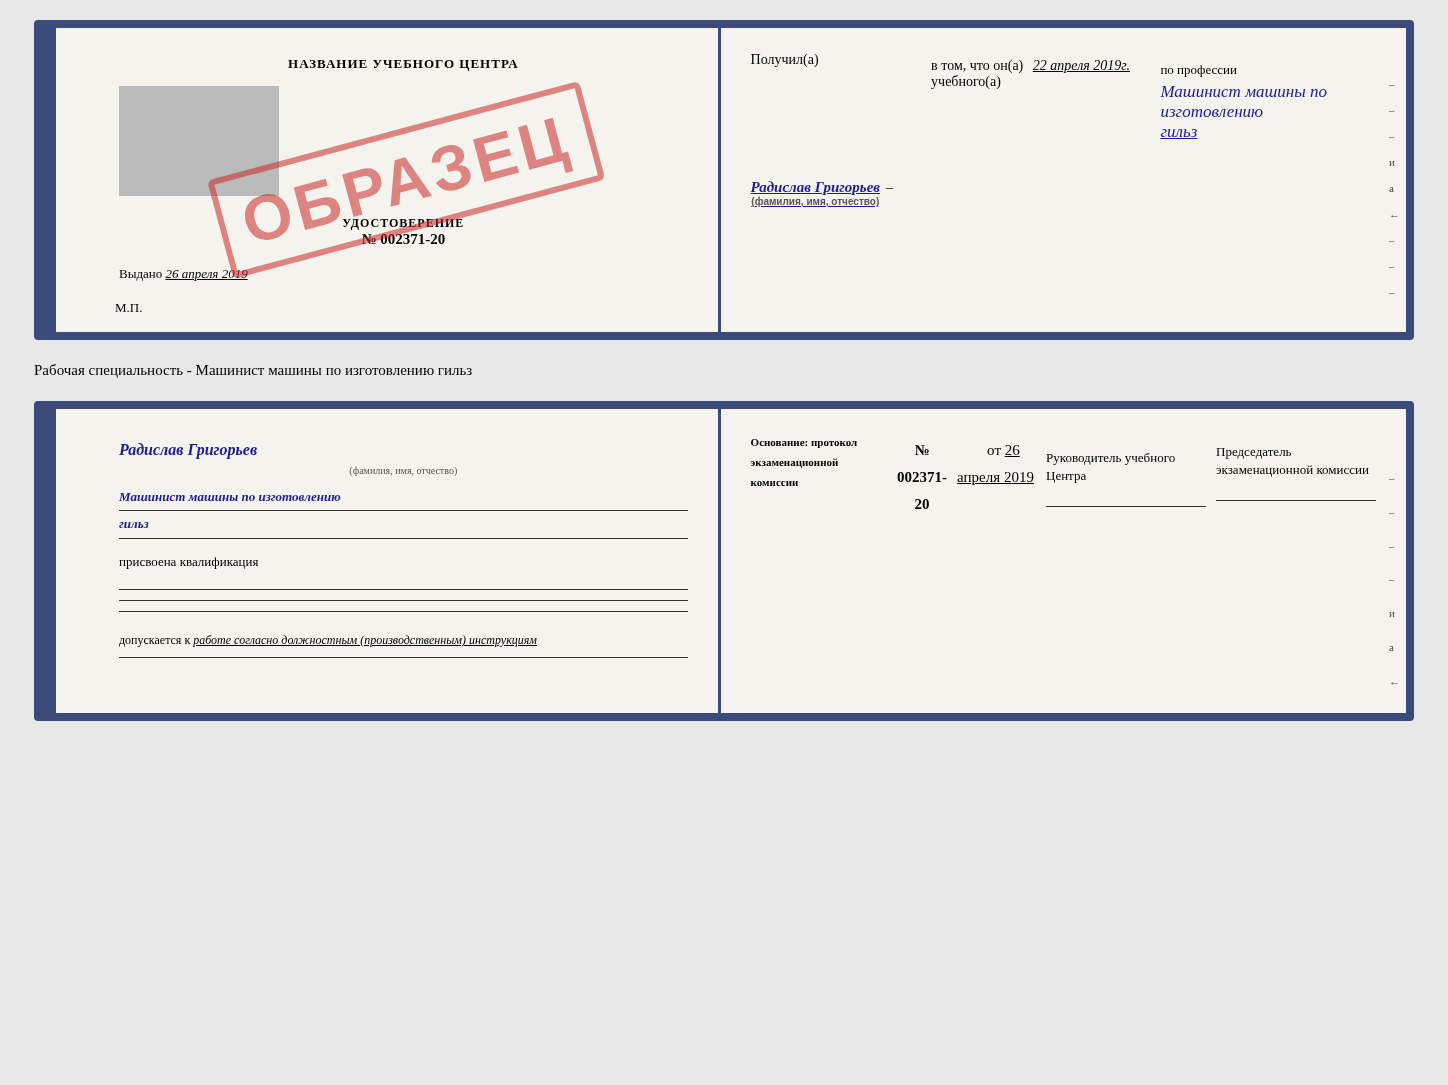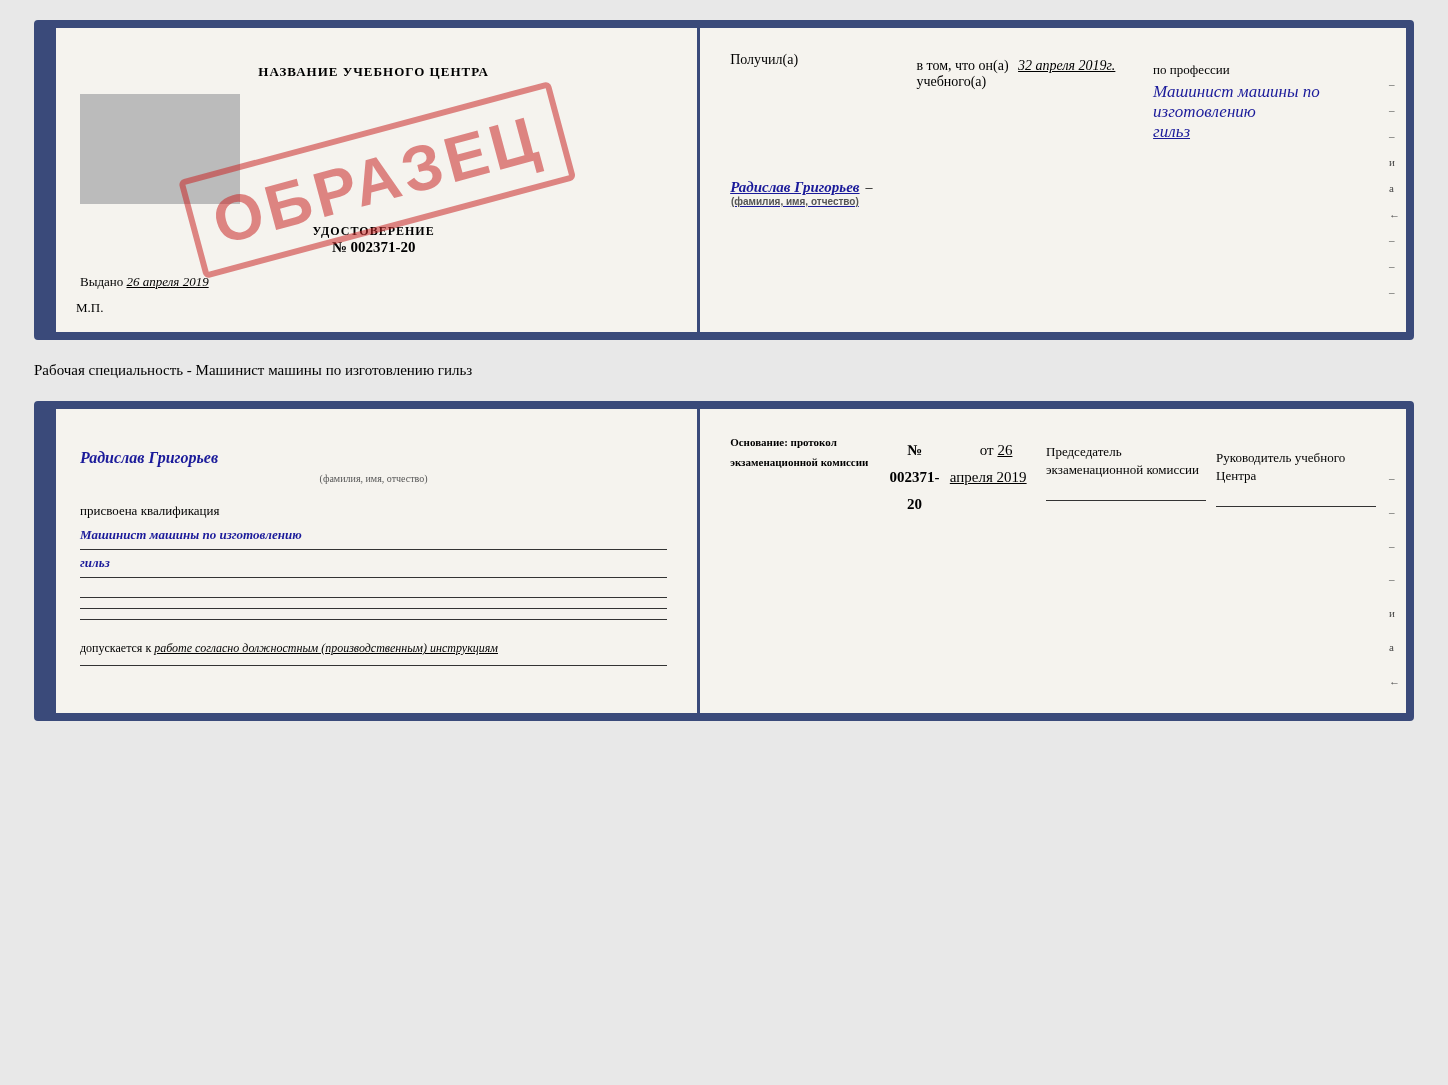--- a/index.html
+++ b/index.html
@@ -37,25 +37,26 @@
 
     .document-card .spine {
       width: 14px;
       background: #3a4a7a;
       flex-shrink: 0;
     }
 
     .document-card .left-page {
       flex: 1;
       border-right: 3px solid #3a4a7a;
-      padding: 36px 30px 20px 24px;
+      padding: 28px 30px 20px 24px;
       position: relative;
       display: flex;
       flex-direction: column;
       gap: 4px;
+      margin-left: 39px;
     }
 
     .document-card .right-page {
       flex: 1.1;
       padding: 24px 30px 20px 30px;
       display: flex;
       flex-direction: row;
       gap: 10px;
       position: relative;
     }
@@ -345,21 +346,21 @@
       <span style="font-size:14px;">Получил(а)</span>
       <span class="poluchil-name">
         <span>Радислав Григорьев</span>
         <span class="poluchil-sub" style="font-size:10px; font-family:Arial; display:block; text-align:center; text-decoration:none; color:#555; font-style:normal;">(фамилия, имя, отчество)</span>
       </span>
       <span style="font-size:14px;">–</span>
     </div>
 
     <div class="vtom-line">
       <span>в том, что он(а)</span>
-      <span class="vtom-date" style="margin: 0 6px;">32 апреля 2019г.</span>
+      <span class="vtom-date" style="margin: 0 6px;">22 апреля 2019г.</span>
       <span>учебного(а)</span>
     </div>
 
 
     <div class="profesia-block">
       <span>по профессии</span>
       <span class="profesia-name">Машинист машины по изготовлению</span>
       <span class="profesia-name" style="display:block; margin-top:0; text-decoration:underline;">гильз</span>
     </div>
 
@@ -382,33 +383,33 @@
 </div>
 
 <div class="document-card bottom-doc">
   <div class="spine"></div>
 
   <div class="left-page bottom-left">
 
     <div style="margin-bottom:4px;">
       <span class="name-handwritten">Радислав Григорьев</span>
       <span class="small-sub">(фамилия, имя, отчество)</span>
-    </div>
-
-    <div style="margin-top:6px; font-size:13px;">
-      <span>присвоена квалификация</span>
     </div>
 
     <div>
       <span class="kvali-name">Машинист машины по изготовлению</span>
       <hr class="hr-underline">
       <span class="kvali-name">гильз</span>
       <hr class="hr-underline">
     </div>
 
+    <div style="margin-top:6px; font-size:13px;">
+      <span>присвоена квалификация</span>
+    </div>
+
     <hr class="hr-underline" style="margin-top:12px;">
     <hr class="hr-underline">
     <hr class="hr-underline">
 
     <div class="dopuskaetsya-line">
       <span>допускается к</span>
       <span class="dopuskaetsya-italic">работе согласно должностным (производственным) инструкциям</span>
     </div>
     <hr class="hr-underline">
   </div>
@@ -416,30 +417,30 @@
   <div class="right-page bottom-right">
     <div class="osnovanie-title">Основание: протокол экзаменационной  комиссии</div>
 
     <span class="protocol-number">№ 002371-20</span>
 
     <span class="ot-date">
       <span>от</span>
       <span style="text-decoration:underline;">26 апреля 2019</span>
     </span>
 
+    <div class="podpis-line" style="margin-top:16px;">
+      <span>Руководитель учебного Центра</span>
+      <span class="signature-blank"></span>
+    </div>
+
     <div class="podpis-line">
       <span>Председатель экзаменационной комиссии</span>
       <span class="signature-blank"></span>
     </div>
 
-    <div class="podpis-line" style="margin-top:16px;">
-      <span>Руководитель учебного Центра</span>
-      <span class="signature-blank"></span>
-    </div>
-
     <div class="dash-right" style="top:60px;">
       <span>–</span>
       <span>–</span>
       <span>–</span>
       <span>–</span>
       <span>и</span>
       <span>а</span>
       <span>←</span>
       <span>–</span>
       <span>–</span>

